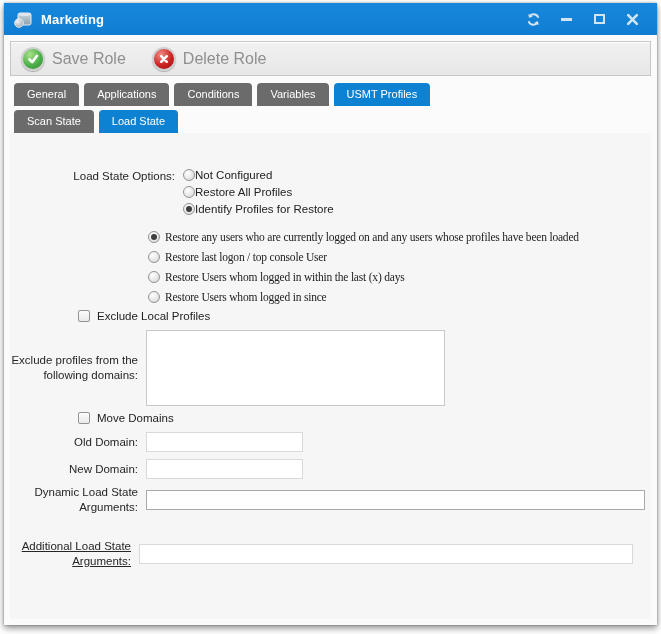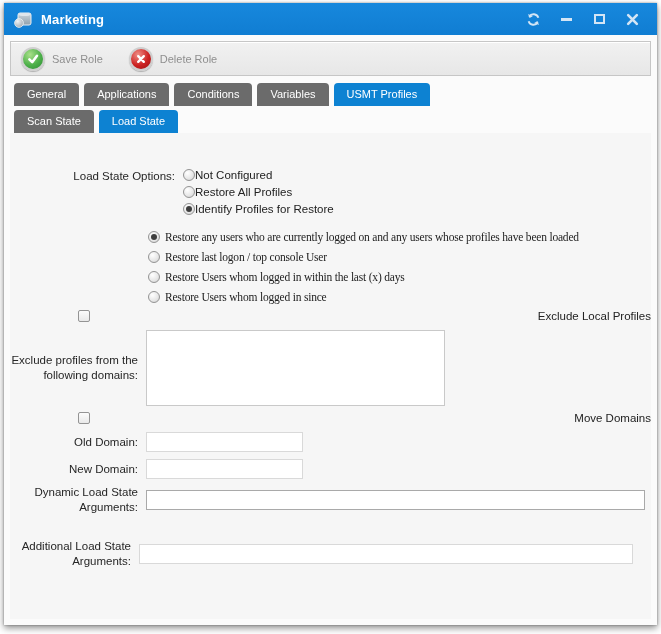--- a/index.html
+++ b/index.html
@@ -47,38 +47,38 @@
   }
   .tool-btn { display:flex; align-items:center; gap:7px; cursor:default; }
   .tool-icon {
     width:24px; height:24px; border-radius:50%;
     border:2px solid #cfcfcf;
     box-shadow:0 1px 1px rgba(0,0,0,.25);
     display:flex; align-items:center; justify-content:center;
   }
   .tool-icon.green { background:radial-gradient(circle at 35% 28%, #a9e089, #4db04a 55%, #2c8c33); }
   .tool-icon.red   { background:radial-gradient(circle at 35% 28%, #ef8d85, #cc2222 55%, #9d0f0f); }
-  .tool-label { font-size:11px; color:#8f8f8f; }
+  .tool-label { font-size:16px; color:#8f8f8f; }
   
   .tabs { display:flex; gap:5px; margin:7px 0 0 4px; flex:none; }
   .tabs.second { margin-top:4px; }
   .tab {
     background:#6b6b6b; color:#ffffff;
     font-size:11px; line-height:23px; height:23px;
     padding:0 13px; border-radius:4px 4px 0 0;
     cursor:default; white-space:nowrap;
   }
   .tab.active { background:#0d82d2; }
   
   .content { flex:1; background:#f6f6f6; padding-top:36px; font-size:11.5px; color:#222; overflow:hidden; }
   .frow { display:flex; align-items:flex-start; }
   .flabel { text-align:right; padding-right:8px; color:#262626; line-height:15px; }
   .w173 { width:173px; flex:none; }
   .w136 { width:136px; flex:none; }
-  .w129 { width:129px; flex:none; }
+  .w129 { width:129px; flex:none;text-decoration:underline; }
   .radio-line { display:flex; align-items:center; gap:0; margin-bottom:5px; }
   .radio {
     width:12px; height:12px; border-radius:50%; flex:none;
     border:1px solid #949494;
     background:radial-gradient(circle at 35% 30%, #ffffff, #e6e6e6 60%, #cccccc);
     display:inline-block; vertical-align:-2px;
   }
   .radio.selected { position:relative; }
   .radio.selected::after {
     content:""; position:absolute; left:2px; top:2px;
@@ -86,21 +86,21 @@
   }
   .group2 { margin-left:138px; margin-top:10px; width:505px; }
   .wrap-line { display:block; margin-bottom:5px; line-height:15px; letter-spacing:-0.2px;font-family:Liberation Serif, serif; }
   .wrap-line .radio { margin-right:5px; }
   .checkbox {
     width:12px; height:12px; flex:none; border-radius:2px;
     border:1px solid #949494;
     background:linear-gradient(#fcfcfc,#e9e9e9);
     display:inline-block;
   }
-  .check-line { display:flex; align-items:center; gap:7px; margin-left:68px; margin-top:4px;justify-content:space-between; }
+  .check-line { display:flex; align-items:center; gap:7px; margin-left:68px; margin-top:4px; }
   .txt-input {
     height:20px; border:1px solid #d9d9d9; background:#ffffff;
     font-family:inherit; font-size:11.5px; padding:0 4px; outline:none;
   }
   .txt-input.dark { border-color:#a9a9a9; }
   textarea.domains {
     width:299px; height:76px; resize:none;
     border:1px solid #c9c9c9; background:#ffffff; outline:none;
     font-family:inherit; font-size:11.5px;
   }

